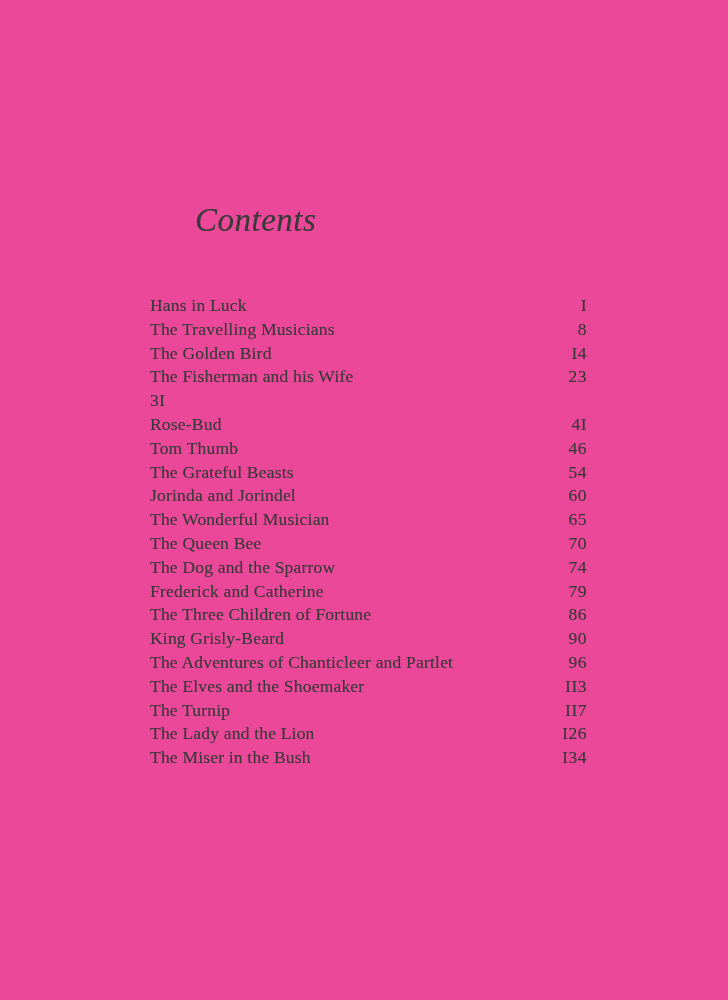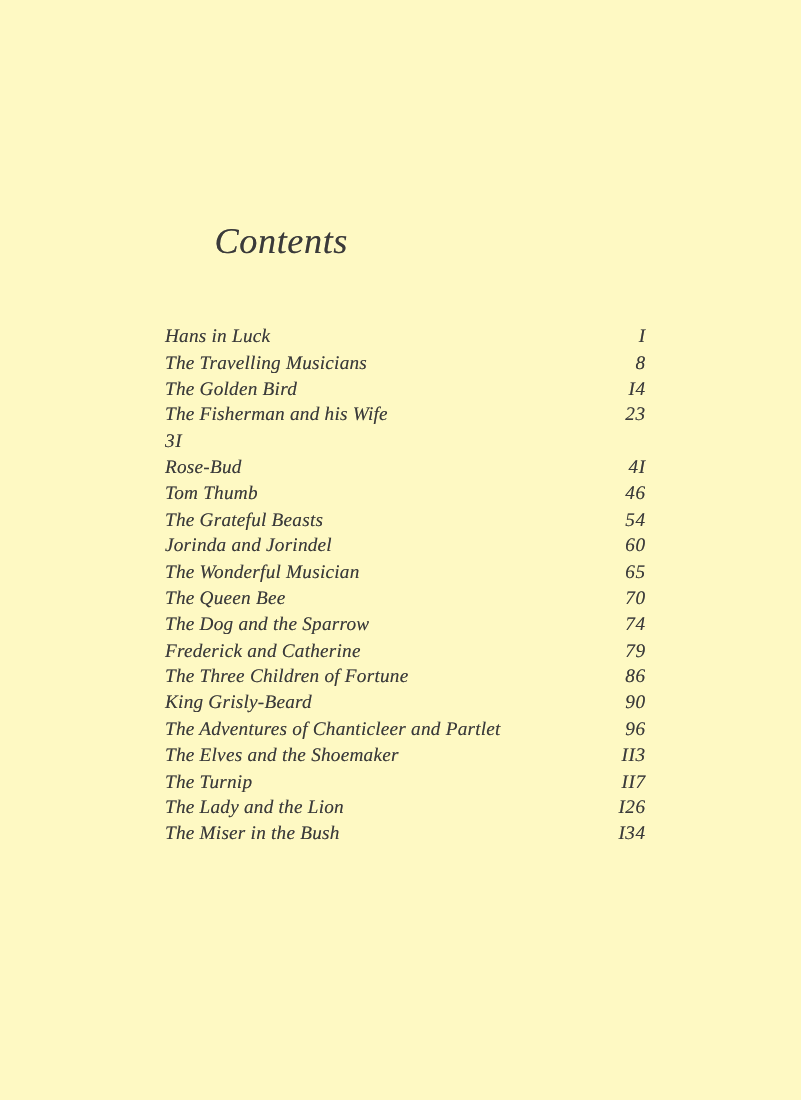--- a/index.html
+++ b/index.html
@@ -4,21 +4,21 @@
 <style>
   html, body {
     margin: 0;
     padding: 0;
     background: #ffffff;
   }
   .page {
     position: relative;
     width: 728px;
     height: 1000px;
-    background: #fef9c3;
+    background: #ec4899;
     overflow: hidden;
     font-family: "Liberation Serif", "DejaVu Serif", serif;
   }
   .title {
     position: absolute;
     left: 195px;
     top: 200px;
     margin: 0;
     font-family: "Liberation Serif", "DejaVu Serif", serif;
     font-style: italic;
@@ -36,21 +36,20 @@
     width: 437px;
     color: #3a3a3a;
   }
   .row {
     display: flex;
     justify-content: space-between;
     align-items: baseline;
     height: 23.8px;
     font-size: 17.5px;
     line-height: 23.8px;
-    font-style: italic;
   }
   .row .t {
     letter-spacing: 0.2px;
     text-shadow: 0 0 0.6px rgba(58,58,58,0.5);
     white-space: nowrap;
   }
   .row .p {
     text-align: right;
     letter-spacing: 0.5px;
     text-shadow: 0 0 0.6px rgba(58,58,58,0.5);

